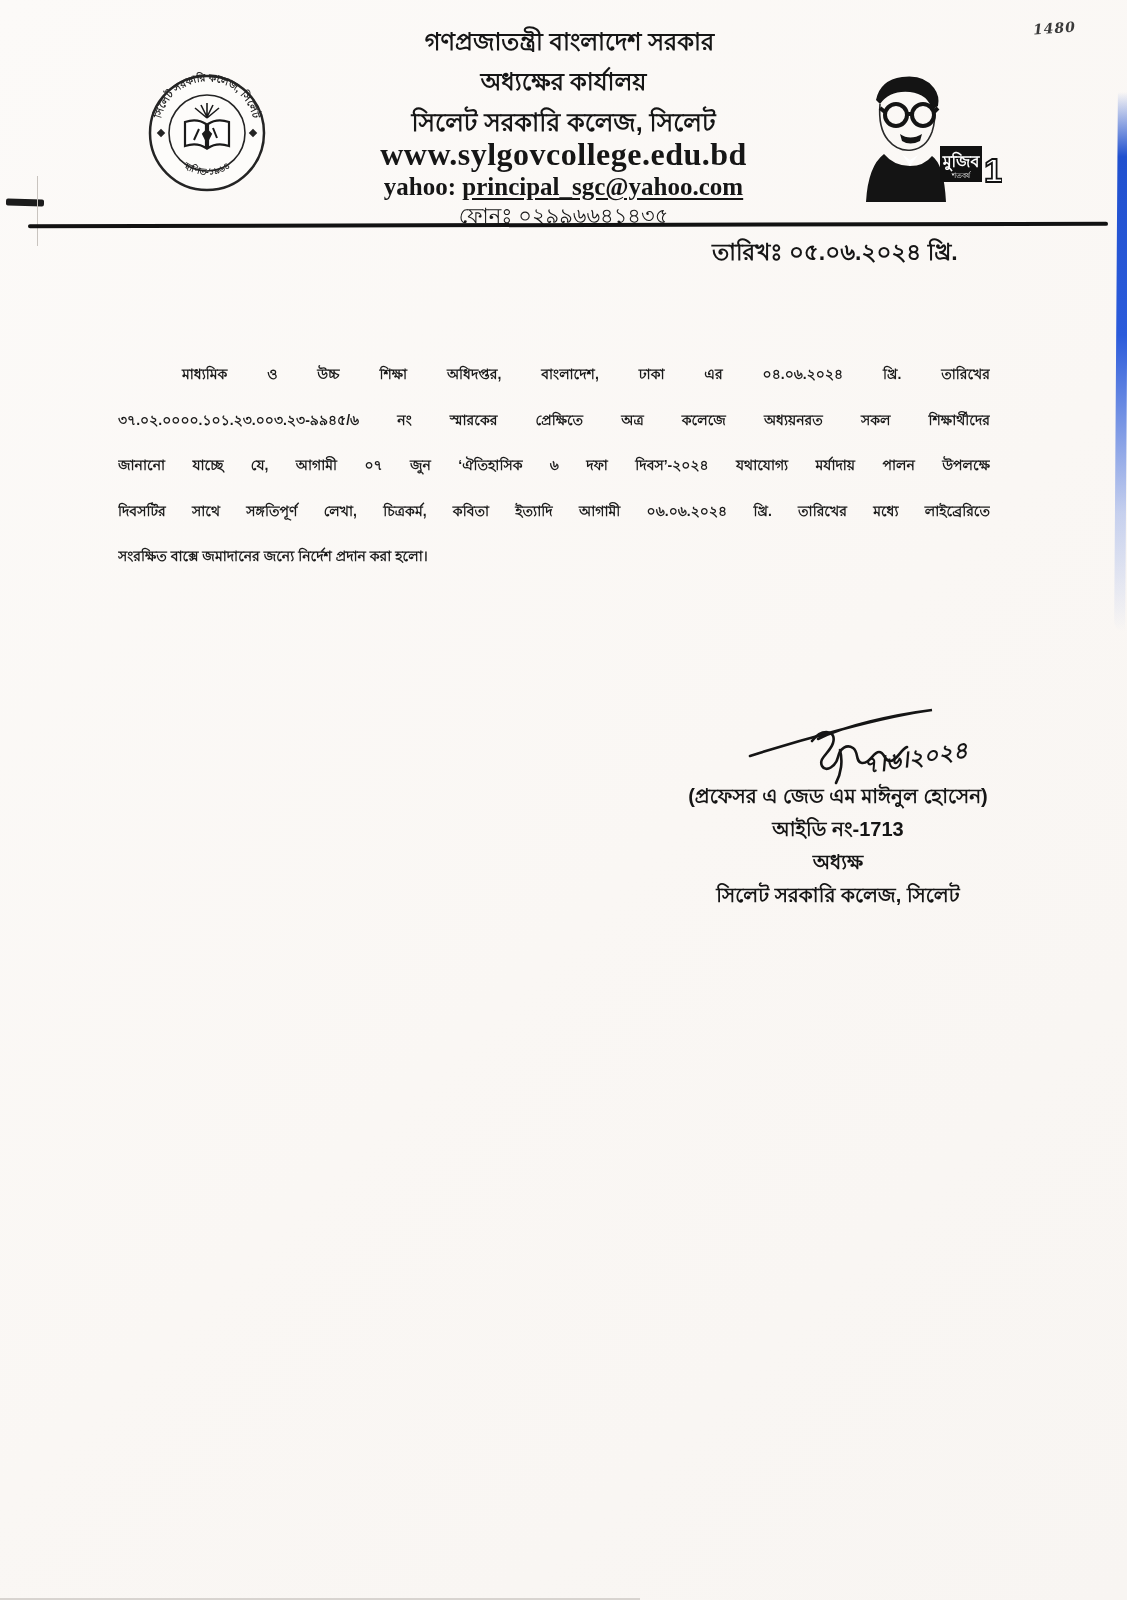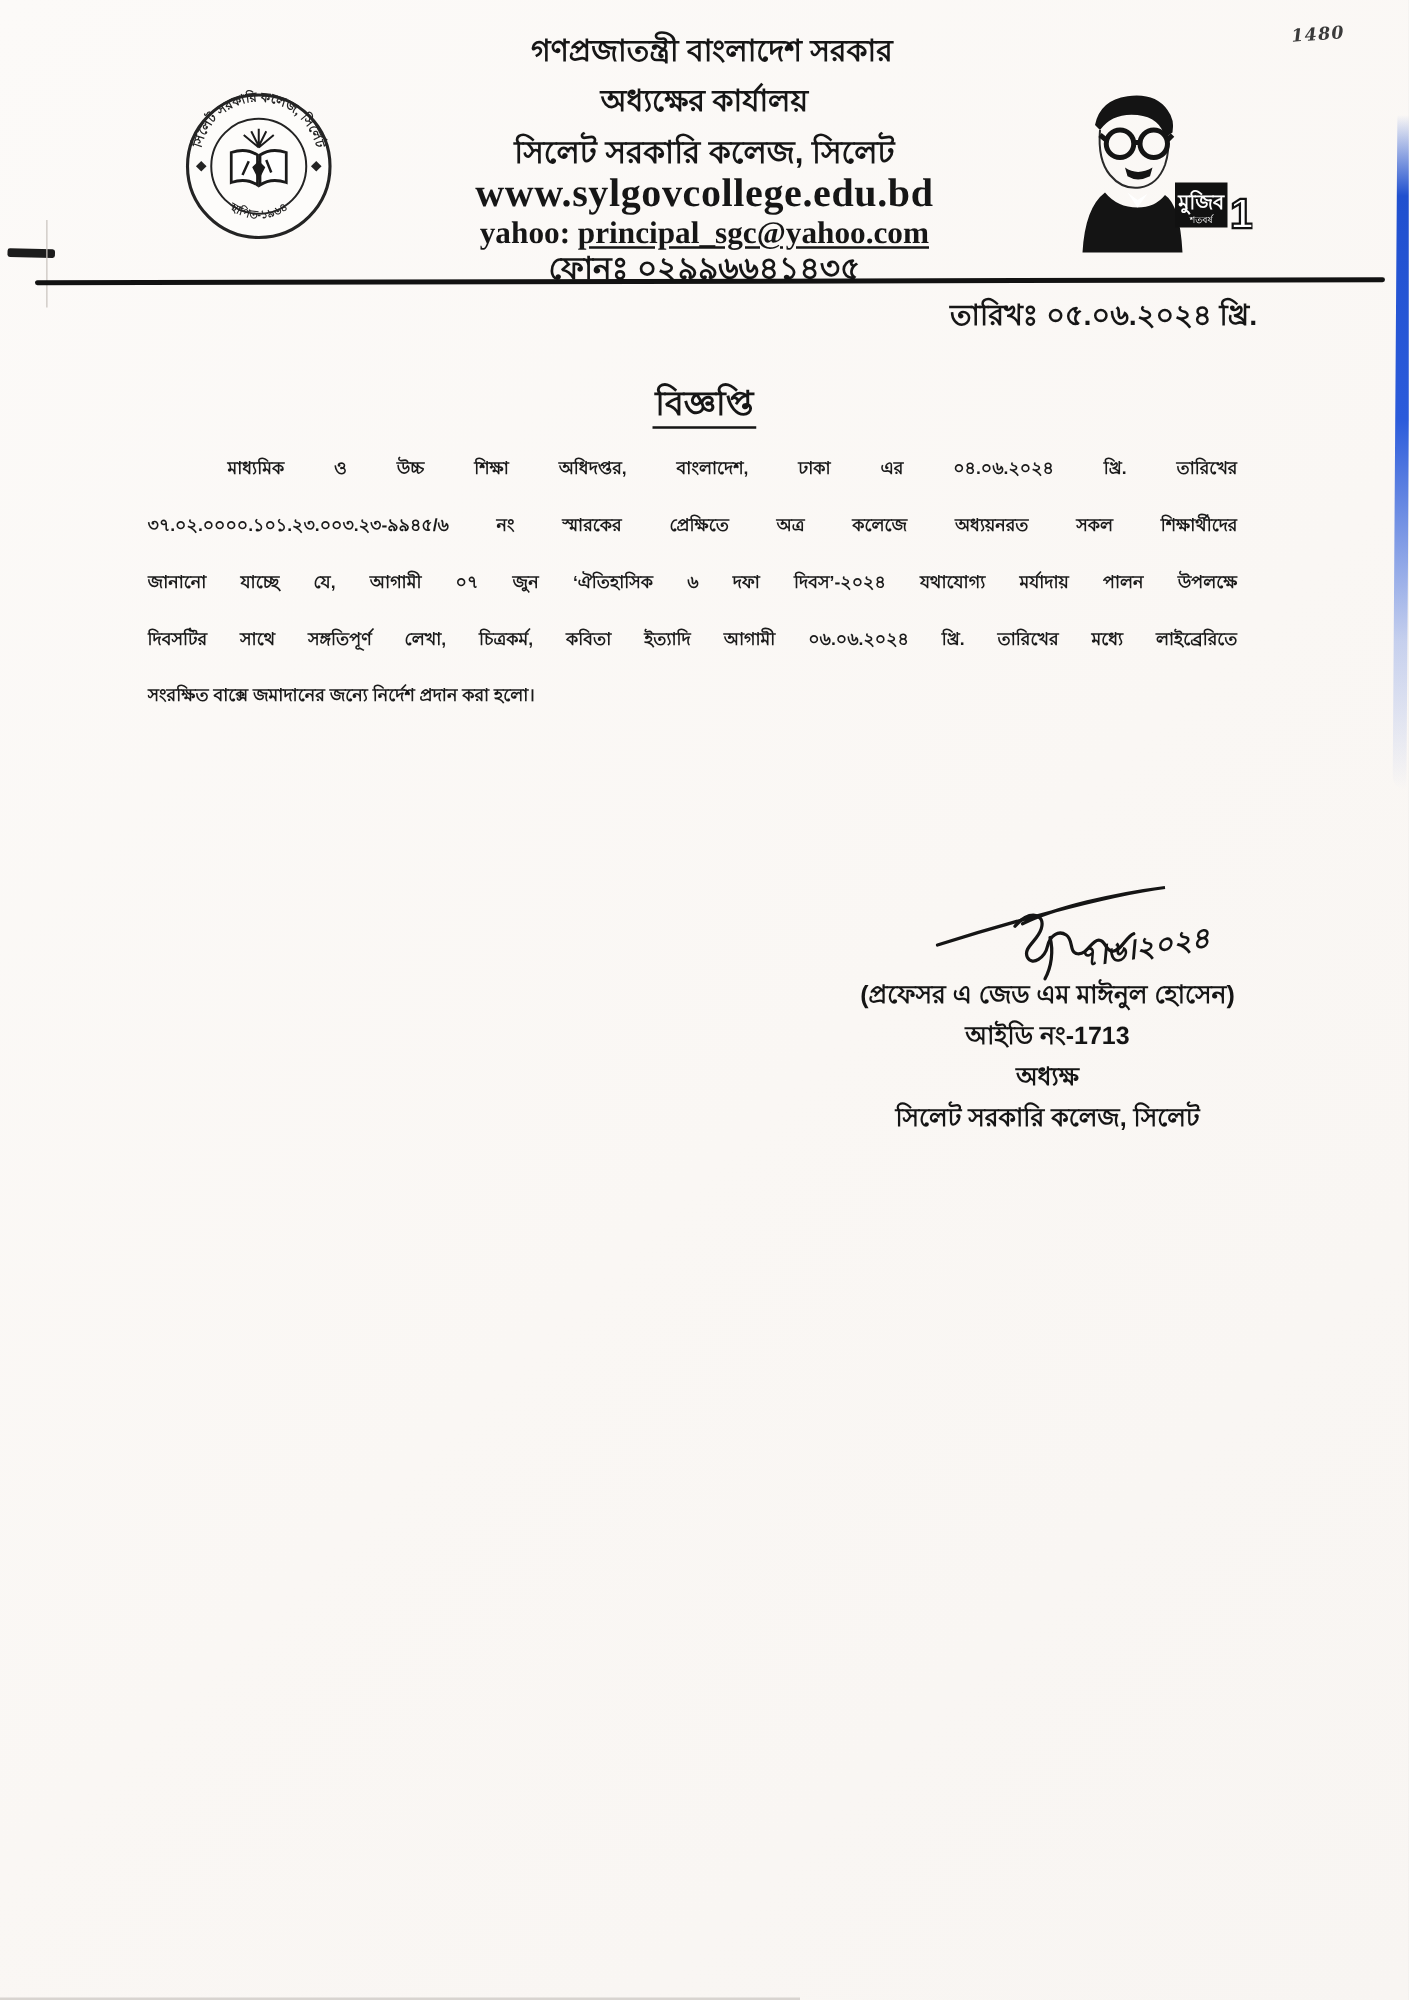--- a/index.html
+++ b/index.html
@@ -40,27 +40,27 @@
     position:absolute;left:0;bottom:0;width:640px;height:2px;background:#d8d4d0;
   }
   
   .header{position:absolute;left:0;right:0;top:26px;text-align:center;}
   .h-govt{font-size:24px;font-weight:bold;line-height:32px;padding-left:12px;}
   .h-office{font-size:24px;font-weight:bold;line-height:48px;font-family:Liberation Serif, serif;}
   .h-college{font-size:25px;font-weight:bold;line-height:32px;}
   .h-web{font-family:"Liberation Serif", serif;font-size:32px;font-weight:bold;line-height:33px;letter-spacing:.5px;}
   .h-email{font-family:"Liberation Serif", serif;font-size:25px;font-weight:bold;line-height:31px;}
   .h-email .mail{text-decoration:underline;text-underline-offset:3px;}
-  .h-phone{font-size:25px;font-weight:bold;line-height:27px;}
+  .h-phone{font-size:21px;font-weight:normal;line-height:27px;}
   .rule{
     position:absolute;left:28px;top:223px;width:1080px;height:4px;
     background:#121212;transform:rotate(-.12deg);border-radius:2px;
   }
   .date-line{
-    position:absolute;left:760px;top:234px;
+    position:absolute;left:712px;top:234px;
     font-size:23px;font-weight:bold;
   }
   
   .seal{position:absolute;left:147px;top:72px;}
   
   .mujib{position:absolute;left:850px;top:70px;}
   
   .notice-title{
     position:absolute;left:0;right:0;top:302px;text-align:center;
     font-size:27px;font-weight:bold;
@@ -147,21 +147,20 @@
       <text x="111" y="97" text-anchor="middle" font-size="16" font-weight="bold" fill="#ffffff">মুজিব</text>
       <text x="111" y="108" text-anchor="middle" font-size="7.5" fill="#ffffff">শতবর্ষ</text>
       <text x="134" y="112" font-size="34" font-weight="bold" fill="#ffffff" stroke="#111111" stroke-width="1.8" font-family="Liberation Sans, sans-serif">100</text>
     </g>
   </svg>
 
   <div class="rule"></div>
 
   <div class="date-line">তারিখঃ ০৫.০৬.২০২৪ খ্রি.</div>
 
-  <div class="notice-title"><span>বিজ্ঞপ্তি</span></div>
 
   <div class="body-text">
     <div class="body-line first">মাধ্যমিক ও উচ্চ শিক্ষা অধিদপ্তর, বাংলাদেশ, ঢাকা এর ০৪.০৬.২০২৪ খ্রি. তারিখের</div>
     <div class="body-line">৩৭.০২.০০০০.১০১.২৩.০০৩.২৩-৯৯৪৫/৬ নং স্মারকের প্রেক্ষিতে অত্র কলেজে অধ্যয়নরত সকল শিক্ষার্থীদের</div>
     <div class="body-line">জানানো যাচ্ছে যে, আগামী ০৭ জুন ‘ঐতিহাসিক ৬ দফা দিবস’-২০২৪ যথাযোগ্য মর্যাদায় পালন উপলক্ষে</div>
     <div class="body-line">দিবসটির সাথে সঙ্গতিপূর্ণ লেখা, চিত্রকর্ম, কবিতা ইত্যাদি আগামী ০৬.০৬.২০২৪ খ্রি. তারিখের মধ্যে লাইব্রেরিতে</div>
     <div class="body-line last">সংরক্ষিত বাক্সে জমাদানের জন্যে নির্দেশ প্রদান করা হলো।</div>
   </div>
 
   <svg class="sig-svg" width="230" height="90" viewBox="0 0 230 90">

